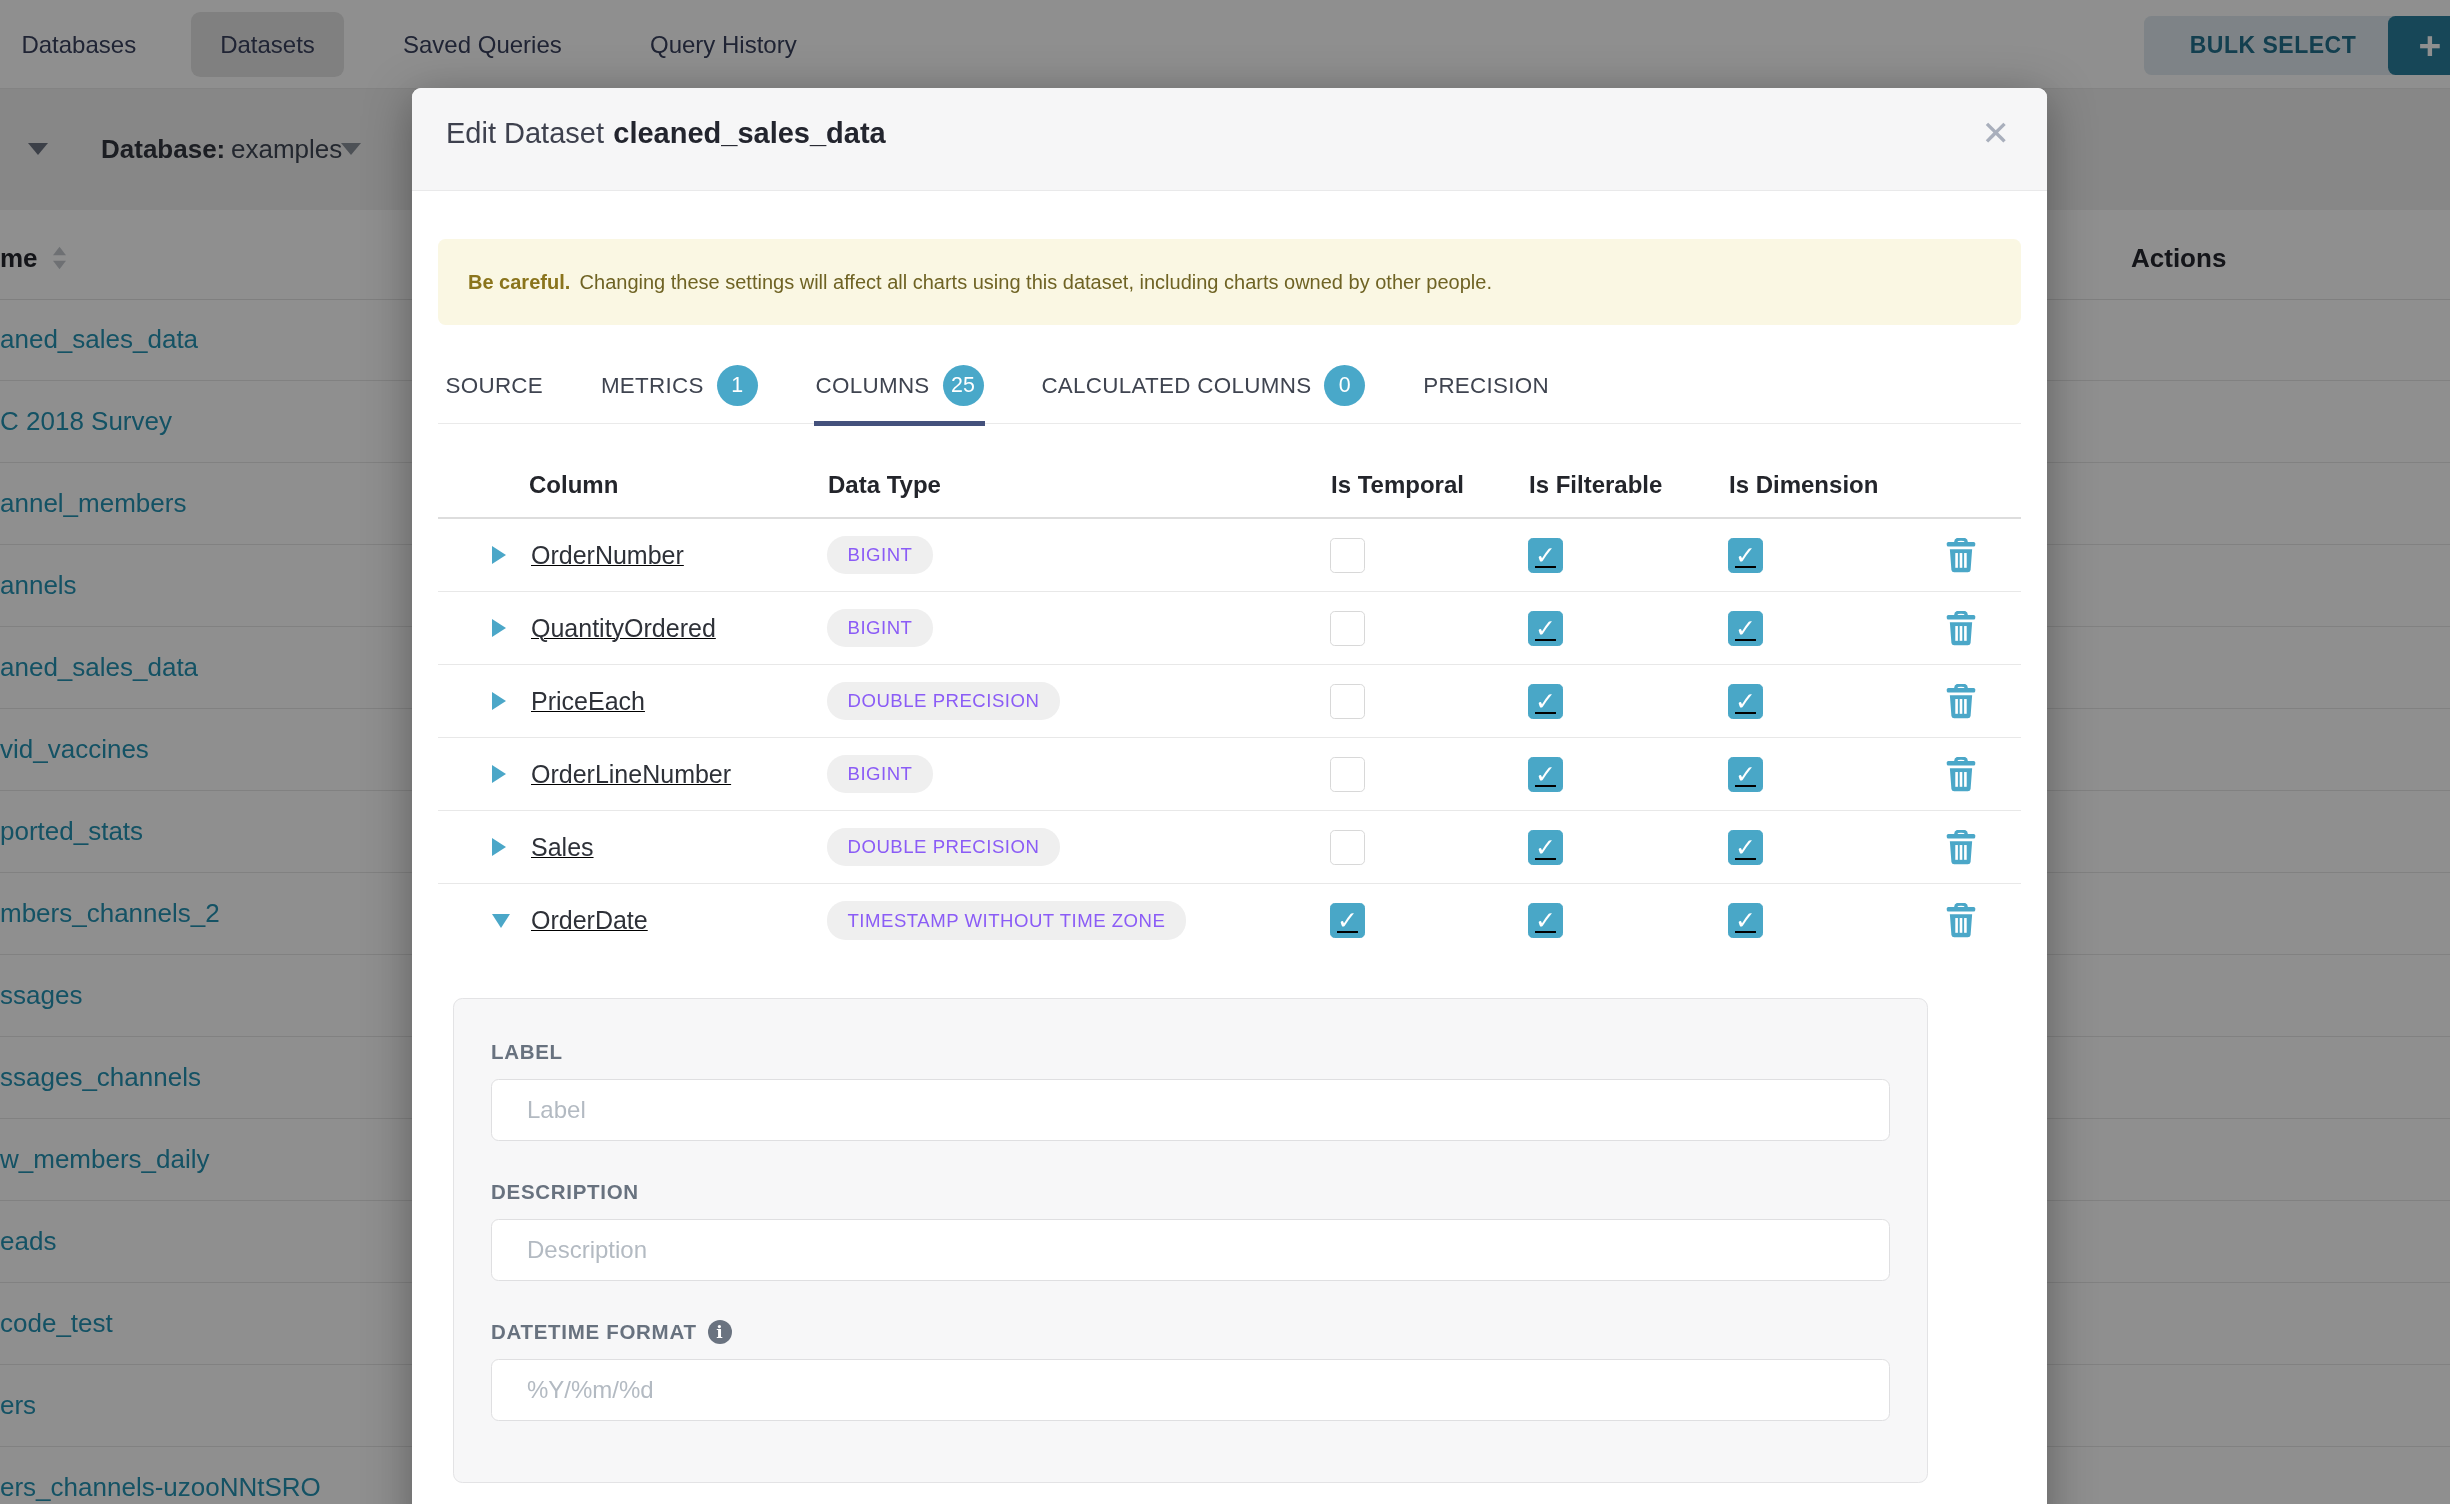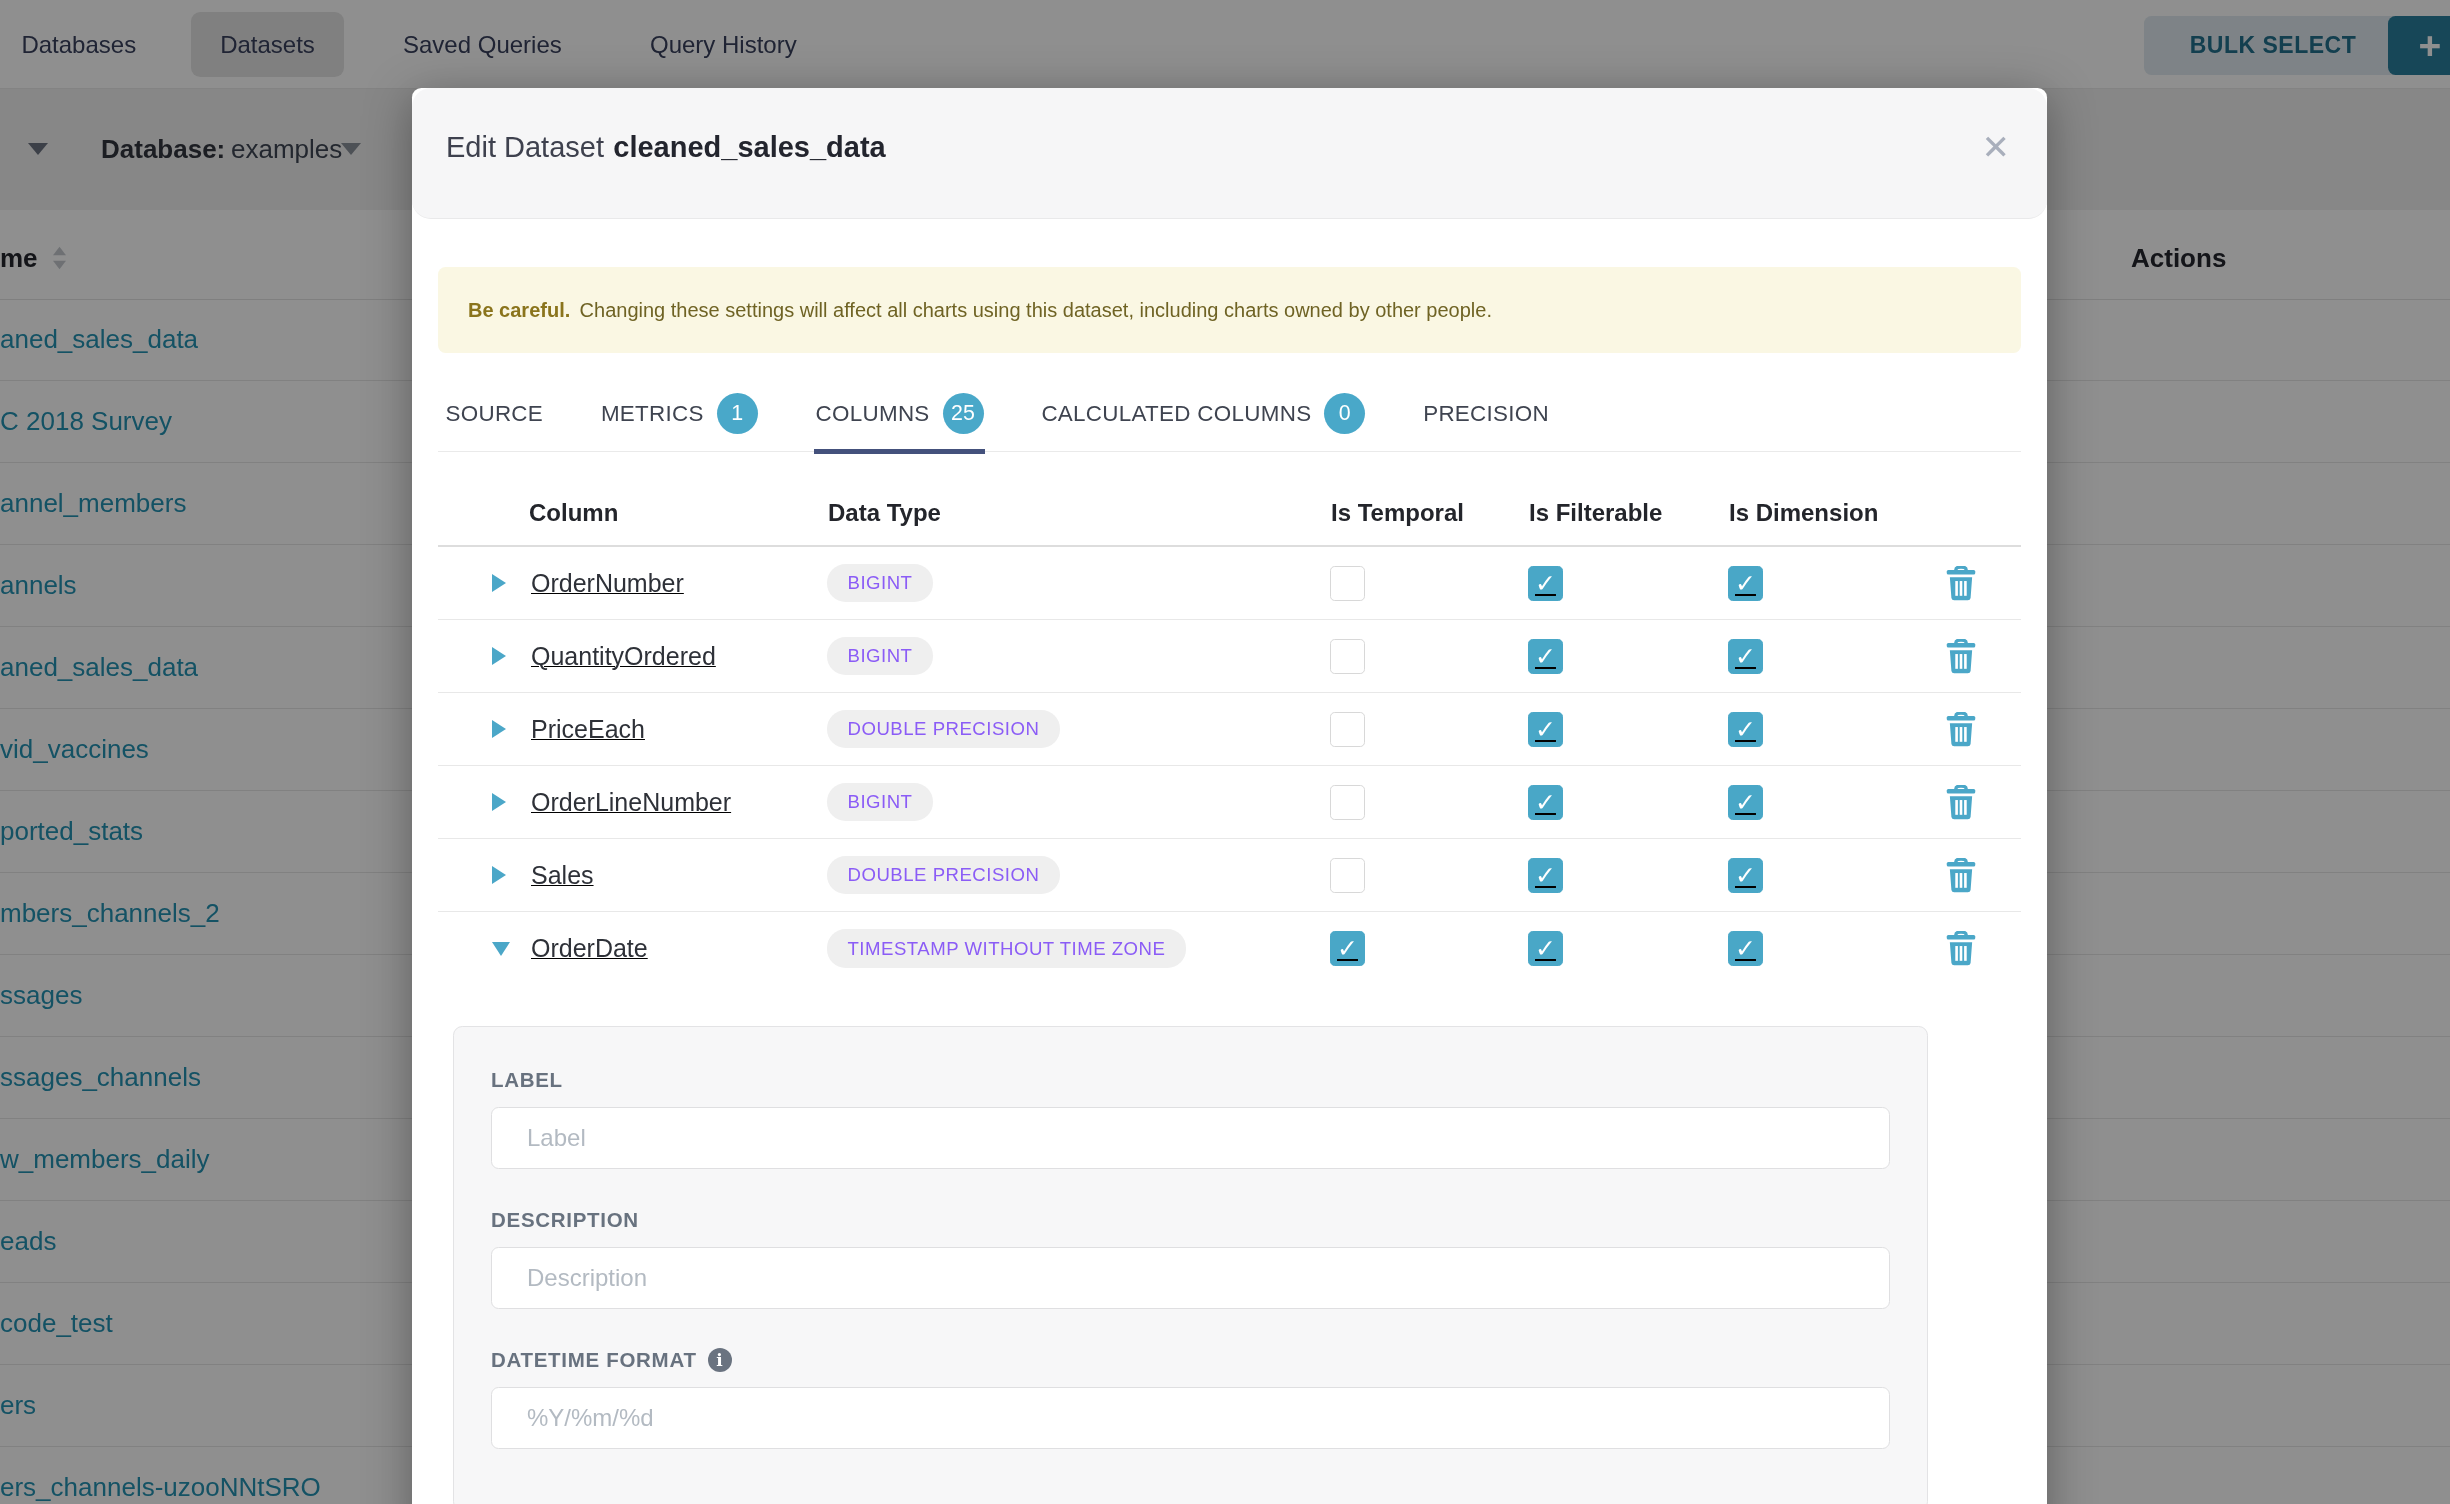--- a/index.html
+++ b/index.html
@@ -31,22 +31,22 @@
   .bg-sep{position:absolute;left:0;top:89px;width:2450px;height:0;border-top:1.9px solid #E2E2E2;}
   .bg-rows{position:absolute;left:0;top:89px;width:2450px;}
   .bg-row{position:relative;width:2450px;height:82px;border-bottom:1.4px solid #E6E6E6;
           display:flex;align-items:center;}
   .bg-link{font-size:26px;color:#2492B3;cursor:pointer;white-space:nowrap;}
 
   
   .backdrop{position:absolute;inset:0;background:rgba(0,0,0,0.44);z-index:5;}
   .modal{position:absolute;left:412px;top:88px;width:1635px;height:1454px;background:#FFFFFF;
          border-radius:9.3px;z-index:10;box-shadow:0 9.3px 47px rgba(0,0,0,.35);overflow:hidden;}
-  .m-header{height:131px;background:#F6F6F7;border-bottom:0.9px solid #E9E9EA;display:flex;align-items:center;
-            padding:0 37px 12px 34px;border-radius:19px;}
+  .m-header{height:103px;background:#F6F6F7;border-bottom:0.9px solid #E9E9EA;display:flex;align-items:center;
+            padding:0 37px 12px 34px;}
   .m-title{font-size:29px;color:#3E414E;}
   .m-title .strong{font-weight:700;color:#23252E;margin-left:9.3px;}
   .m-close{margin-left:auto;font-size:34px;color:#A9AFBC;cursor:pointer;line-height:1;}
   .m-body{padding:0 26px;}
 
   .banner{margin:48px 0 0 0;height:86px;background:#FAF7E3;border-radius:7.5px;display:flex;align-items:center;
           padding:0 30px;font-size:20px;color:#6F6324;white-space:nowrap;overflow:hidden;}
   .banner .b{font-weight:700;color:#8A741C;margin-right:9.3px;}
 
   .tabs{margin-top:23px;height:76px;border-bottom:1.9px solid #EAEAEA;display:flex;padding-left:5.6px;}

